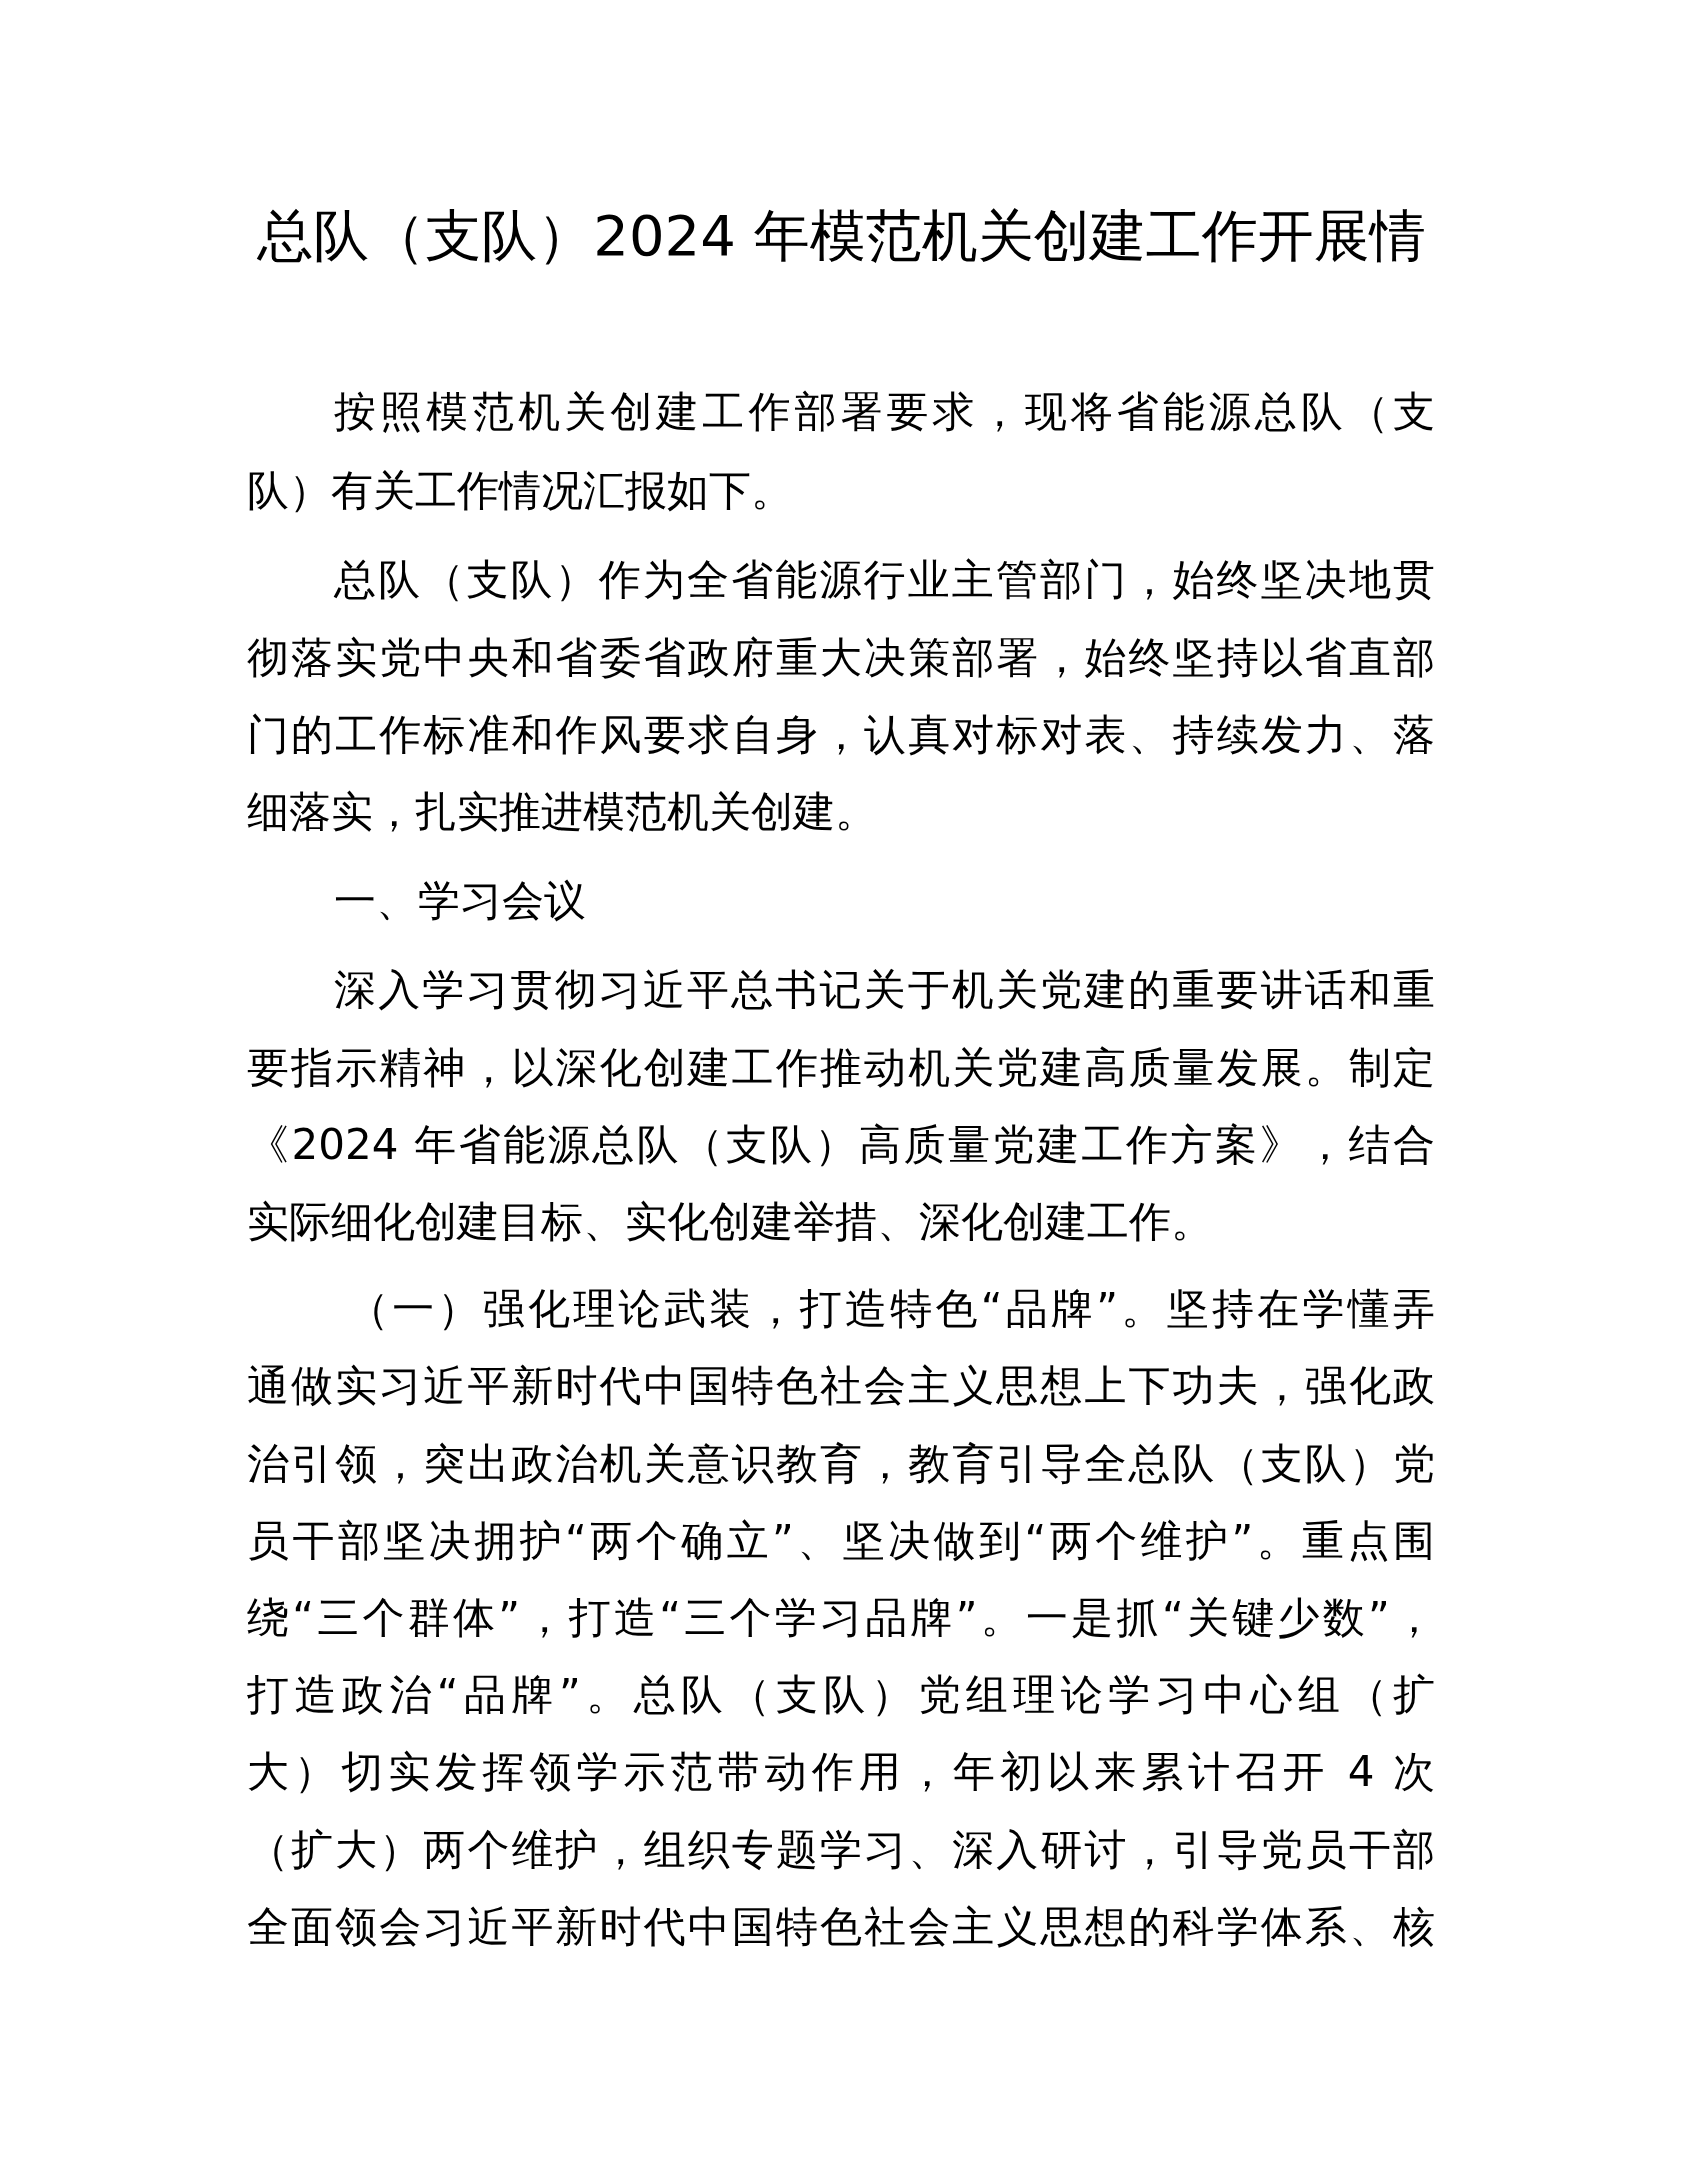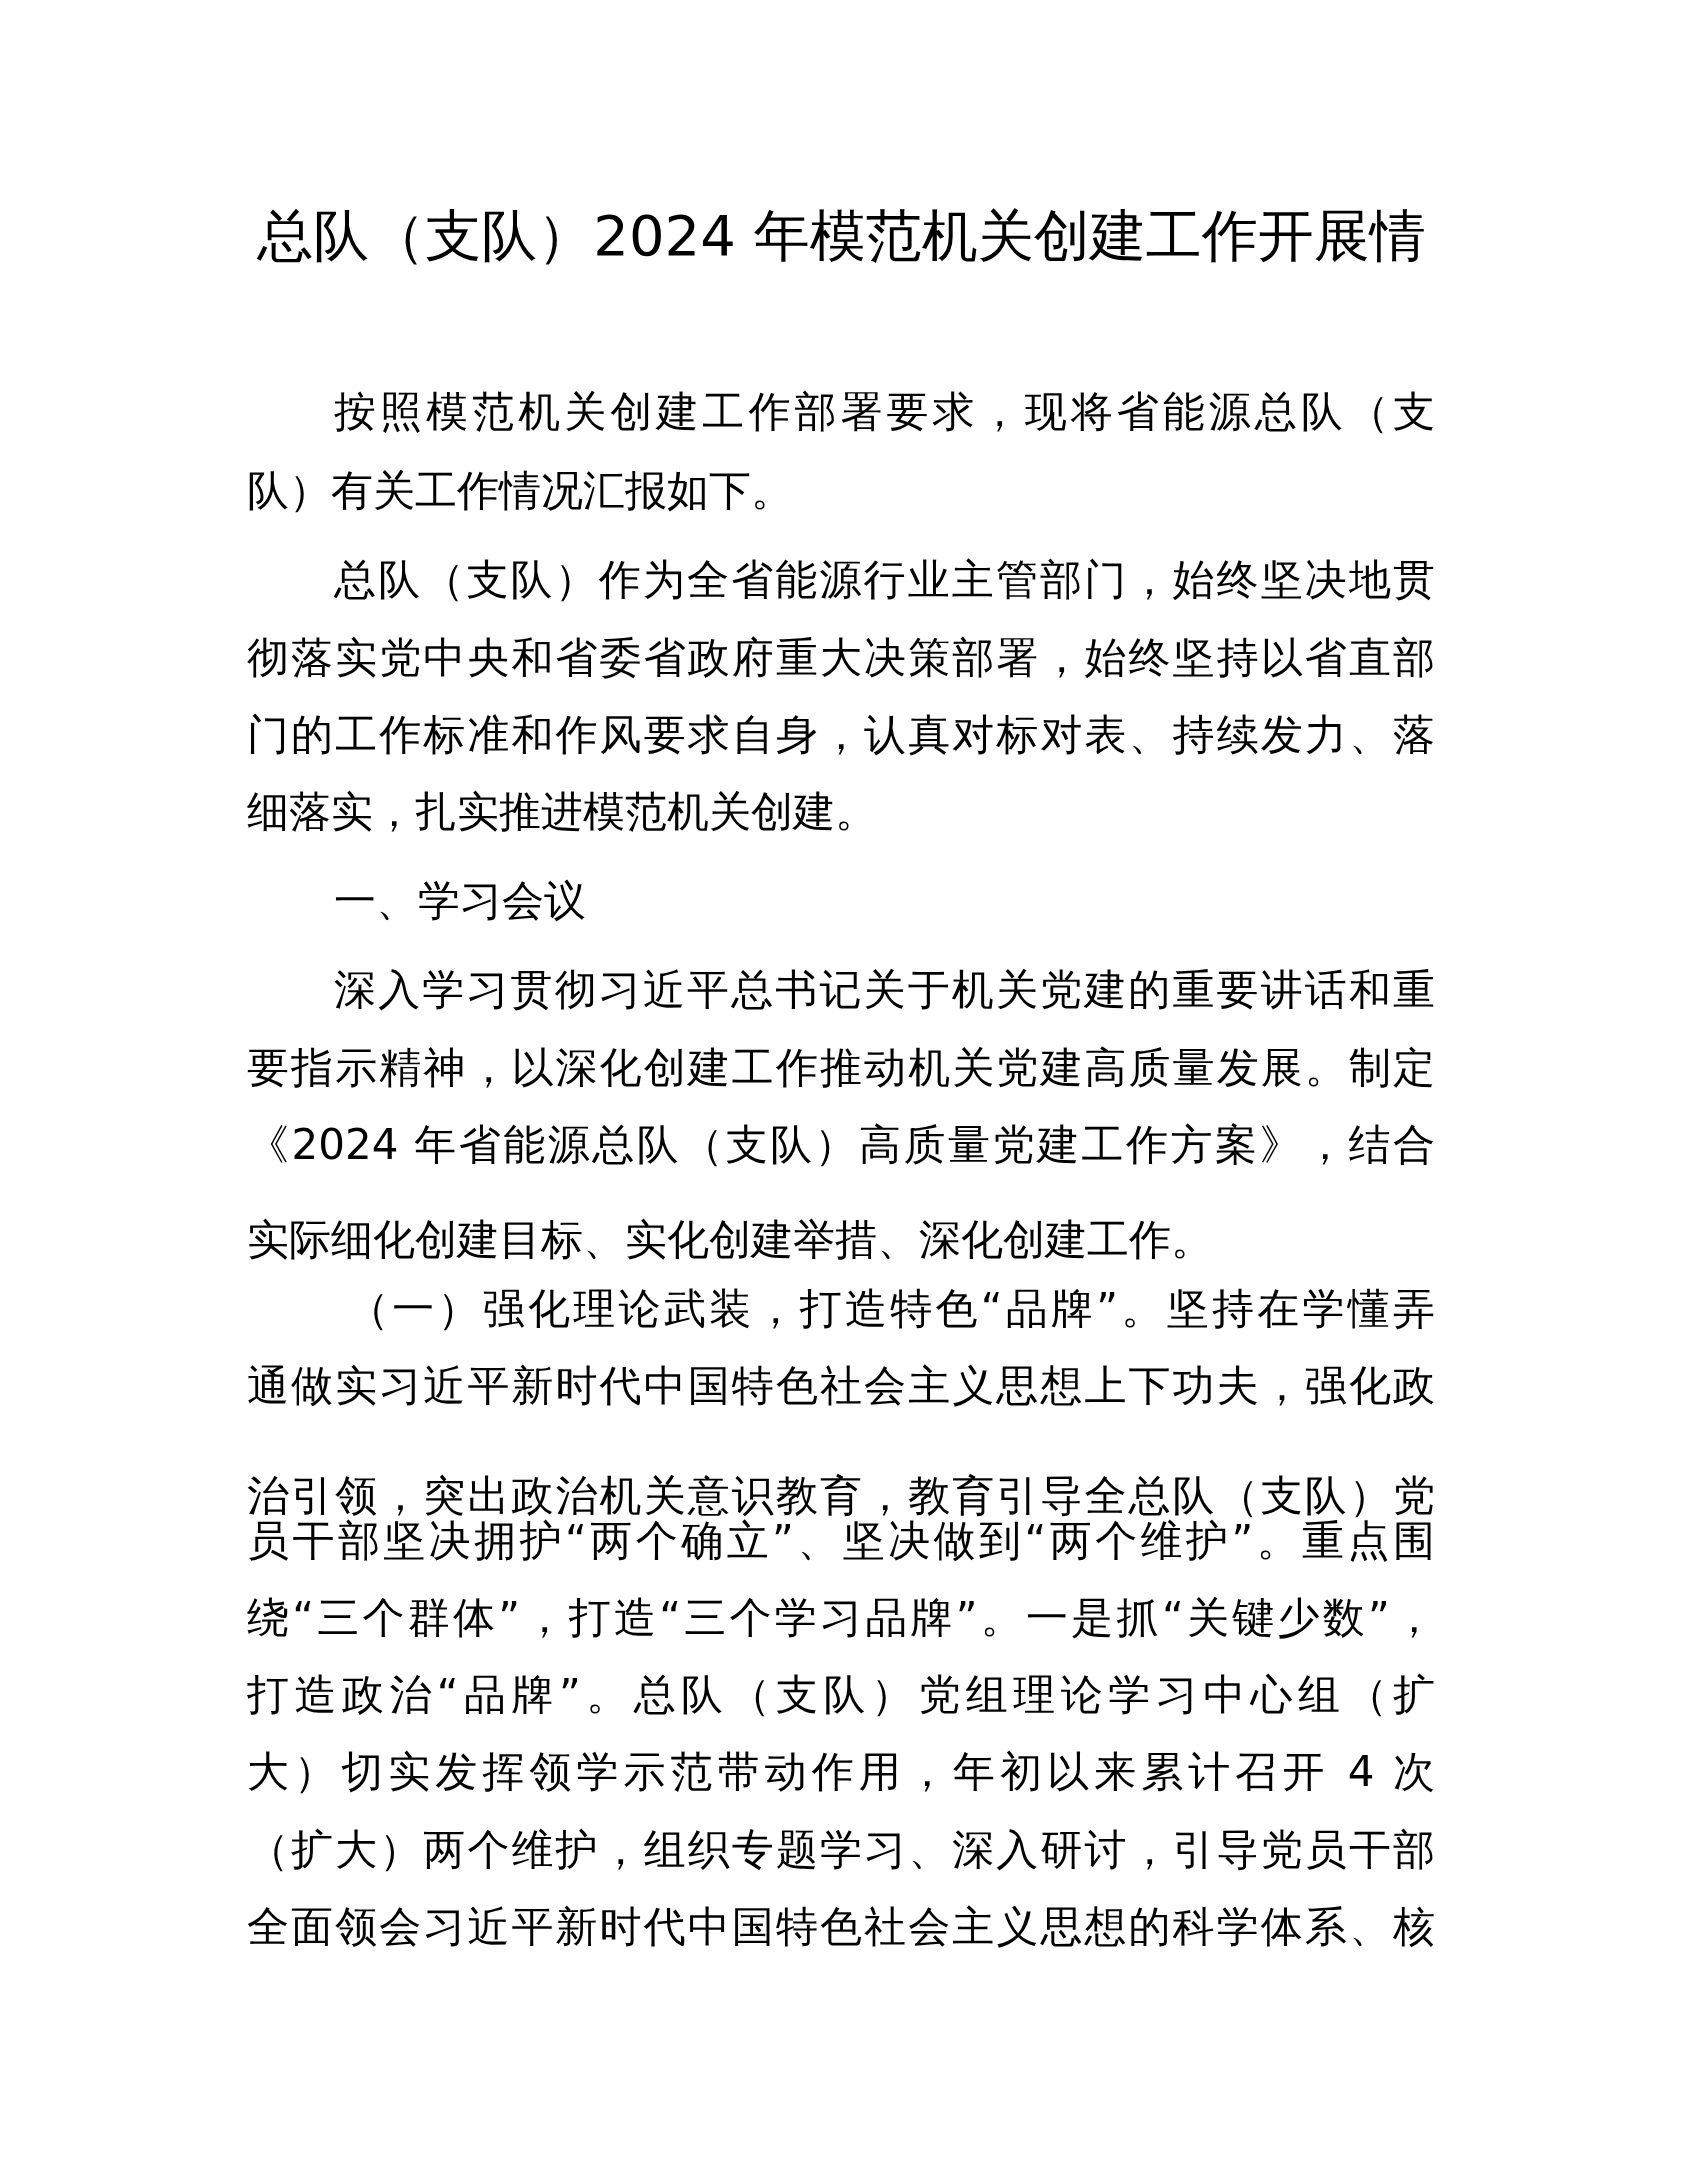--- a/index.html
+++ b/index.html
@@ -43,27 +43,27 @@
   </div>
 
   <div>
     <div class="line indent short" style="top:871px;">一、学习会议</div>
   </div>
 
   <div>
     <div class="line indent" style="top:960px;">深入学习贯彻习近平总书记关于机关党建的重要讲话和重</div>
     <div class="line" style="top:1038px;">要指示精神，以深化创建工作推动机关党建高质量发展。制定</div>
     <div class="line" style="top:1115px;">《2024 年省能源总队（支队）高质量党建工作方案》，结合</div>
-    <div class="line short" style="top:1192px;margin-top:18px;">实际细化创建目标、实化创建举措、深化创建工作。</div>
+    <div class="line short" style="top:1192px;">实际细化创建目标、实化创建举措、深化创建工作。</div>
   </div>
 
   <div>
     <div class="line sub-indent" style="top:1279px;">（一）强化理论武装，打造特色“品牌”。坚持在学懂弄</div>
     <div class="line" style="top:1356px;">通做实习近平新时代中国特色社会主义思想上下功夫，强化政</div>
-    <div class="line" style="top:1434px;margin-top:32px;">治引领，突出政治机关意识教育，教育引导全总队（支队）党</div>
+    <div class="line" style="top:1434px;">治引领，突出政治机关意识教育，教育引导全总队（支队）党</div>
     <div class="line" style="top:1511px;">员干部坚决拥护“两个确立”、坚决做到“两个维护”。重点围</div>
     <div class="line" style="top:1588px;">绕“三个群体”，打造“三个学习品牌”。一是抓“关键少数”，</div>
     <div class="line" style="top:1665px;">打造政治“品牌”。总队（支队）党组理论学习中心组（扩</div>
     <div class="line" style="top:1742px;">大）切实发挥领学示范带动作用，年初以来累计召开 4 次</div>
     <div class="line" style="top:1820px;">（扩大）两个维护，组织专题学习、深入研讨，引导党员干部</div>
     <div class="line" style="top:1897px;">全面领会习近平新时代中国特色社会主义思想的科学体系、核</div>
   </div>
 
 </div>
 

